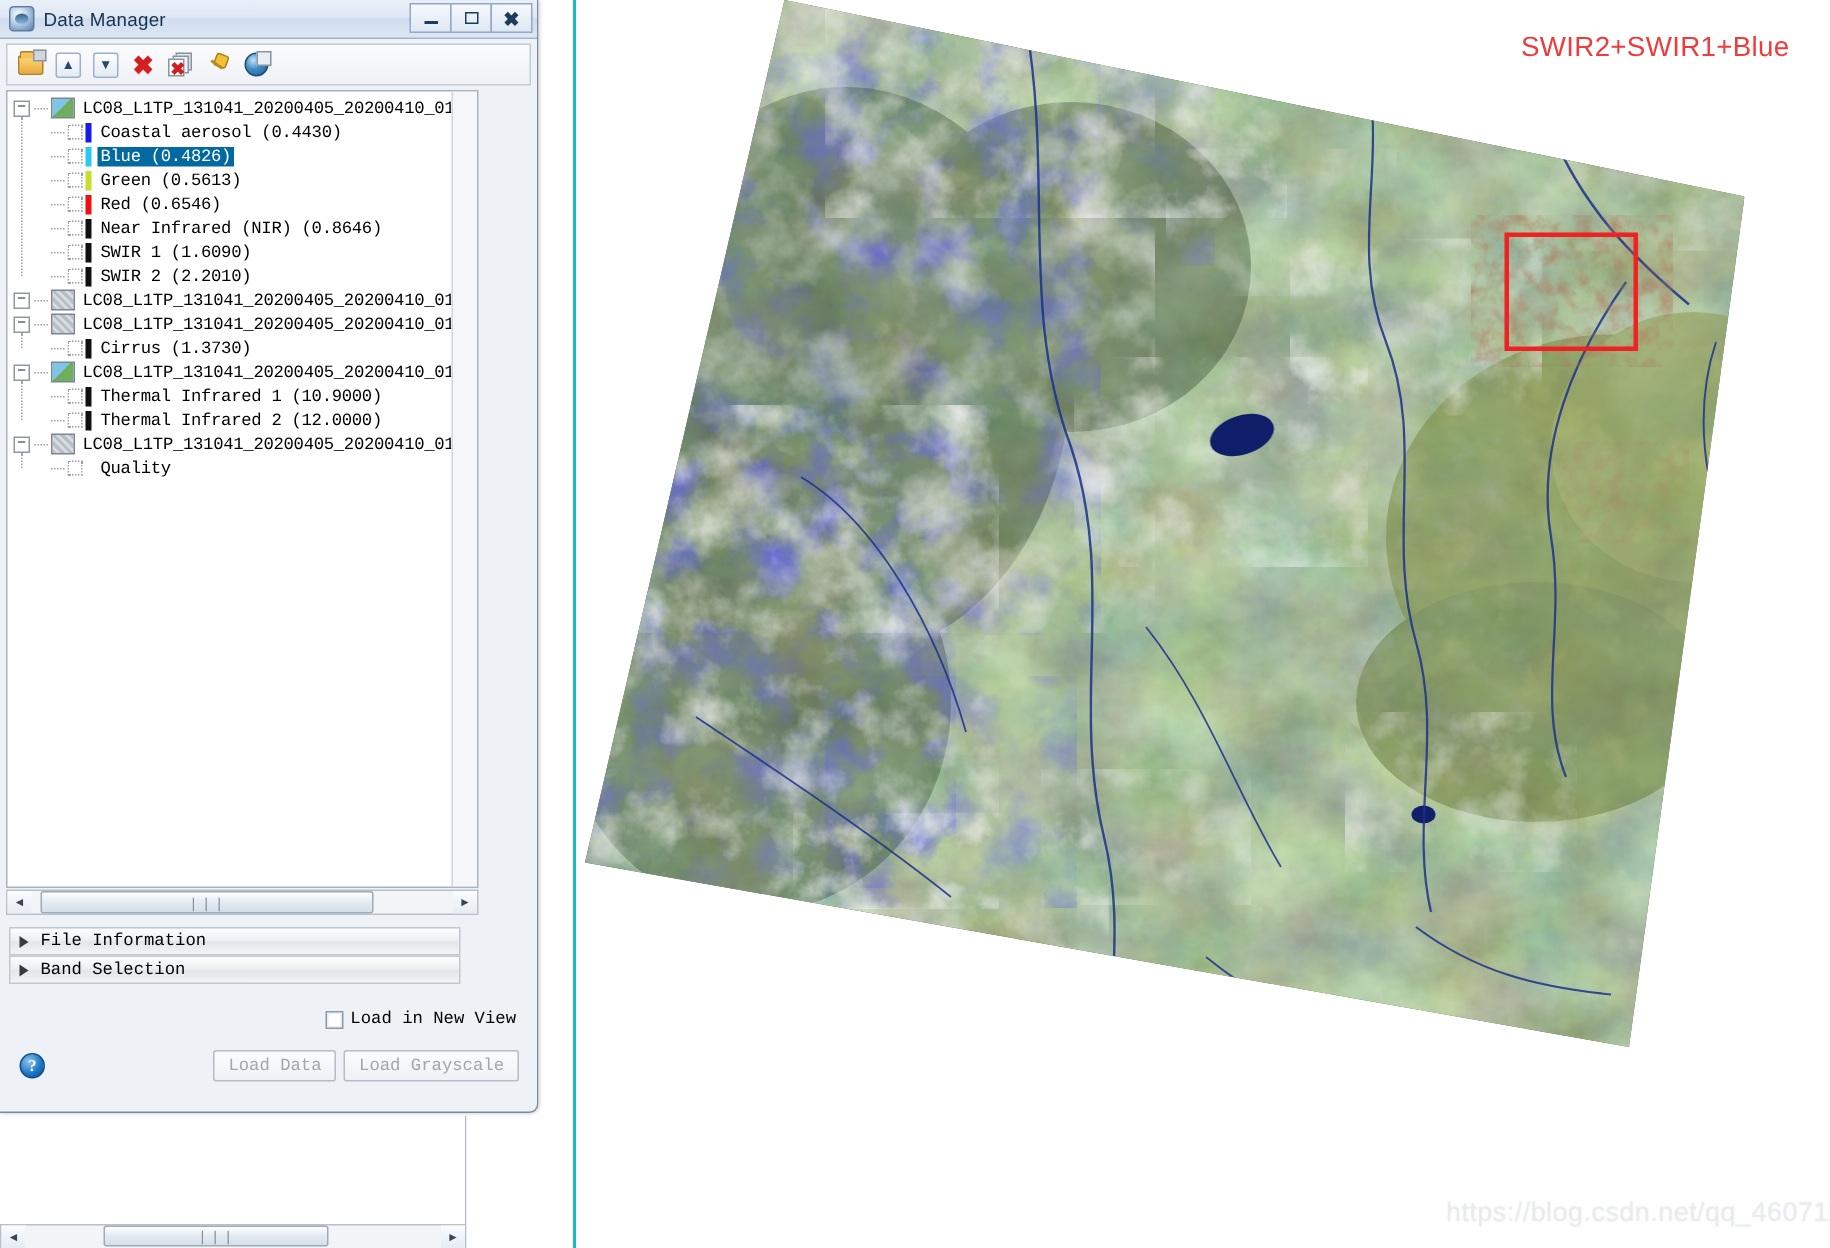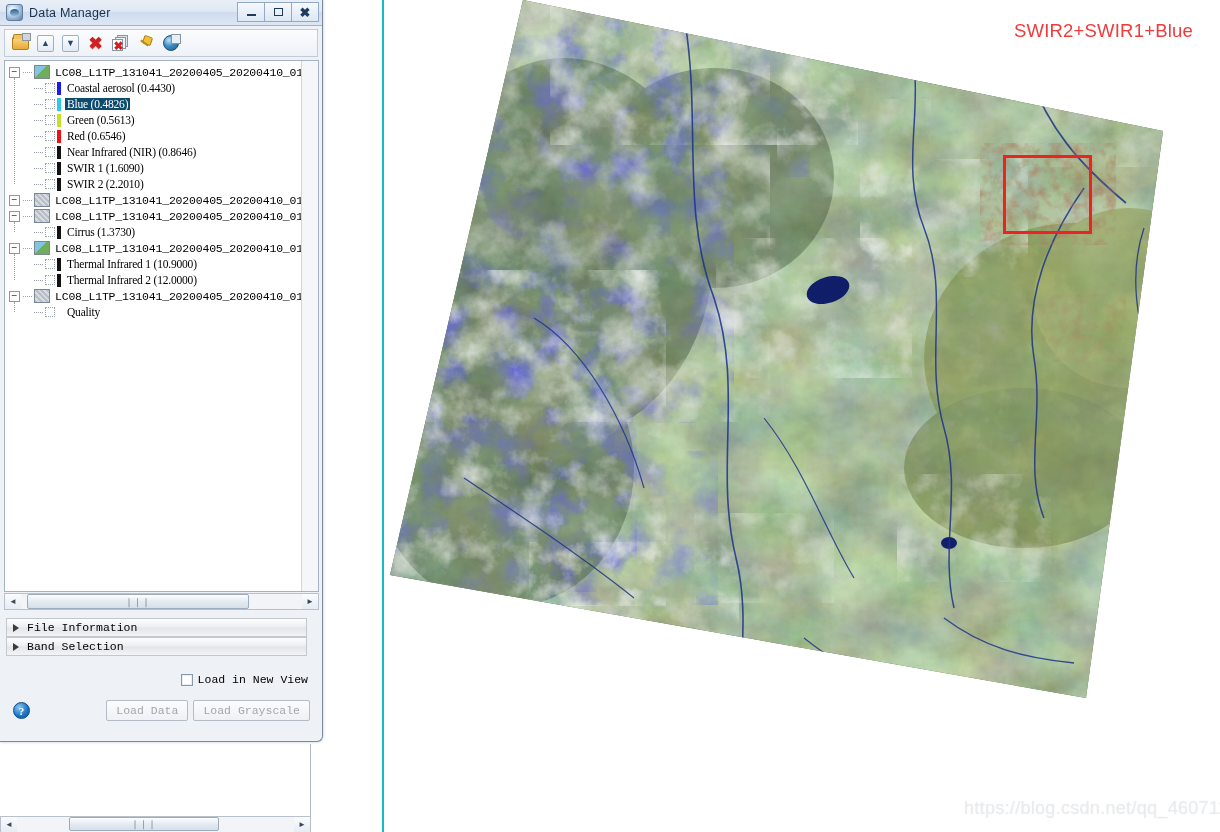--- a/index.html
+++ b/index.html
@@ -8,21 +8,21 @@
     width: 1220px; height: 832px;
     overflow: hidden;
     background: #ffffff;
     font-family: "Liberation Sans", sans-serif;
   }
   #root { position: relative; width: 1220px; height: 832px; background: #fff; }
 
   
   .dm-window {
     position: absolute; left: 0; top: 0;
-    width: 323px; height: 742px;
+    width: 359px; height: 742px;
     background: #eef1f5;
     border: 1px solid #7a8aa0;
     border-top: none; border-left: none;
     border-radius: 0 0 6px 0;
     box-shadow: 0 0 3px rgba(0,0,0,0.25);
   }
   .dm-titlebar {
     position: relative;
     height: 26px;
     background: linear-gradient(to bottom, #e9eff7 0%, #dfe8f4 45%, #cfdcee 50%, #dde7f4 100%);
@@ -161,24 +161,24 @@
     font-family: "Liberation Mono","DejaVu Sans Mono", monospace;
     font-size: 11.5px; color: #000; letter-spacing: -0.2px;
   }
   .band { display:flex; align-items:center; height:16px; white-space:nowrap; }
   .band .bandbox {
     width: 10px; height: 10px; flex:none; margin-right: 2px;
     border: 1px dotted #9aa3ad; background: #fff;
   }
   .band .swatch { width: 4px; height: 13px; flex:none; margin-right: 4px; }
   .band .blabel {
-    font-family: Liberation Serif, serif;
+    font-family: Liberation Mono, monospace;
     font-size: 11.5px; color:#000; letter-spacing:-0.2px; padding: 0 2px;
   }
-  .band.selected .blabel { background: #0c4a6e; color: #fff; }
+  .band.selected .blabel { background: #0369a1; color: #fff; }
   .treeline {
     position: absolute; border-left: 1px dotted #9aa3ad;
   }
 
   
   .hscroll {
     position: absolute; left: 4px; top: 593px; width: 315px; height: 17px;
     background: #f2f4f7; border: 1px solid #b7c0cb;
     display: flex; align-items: center;
   }

